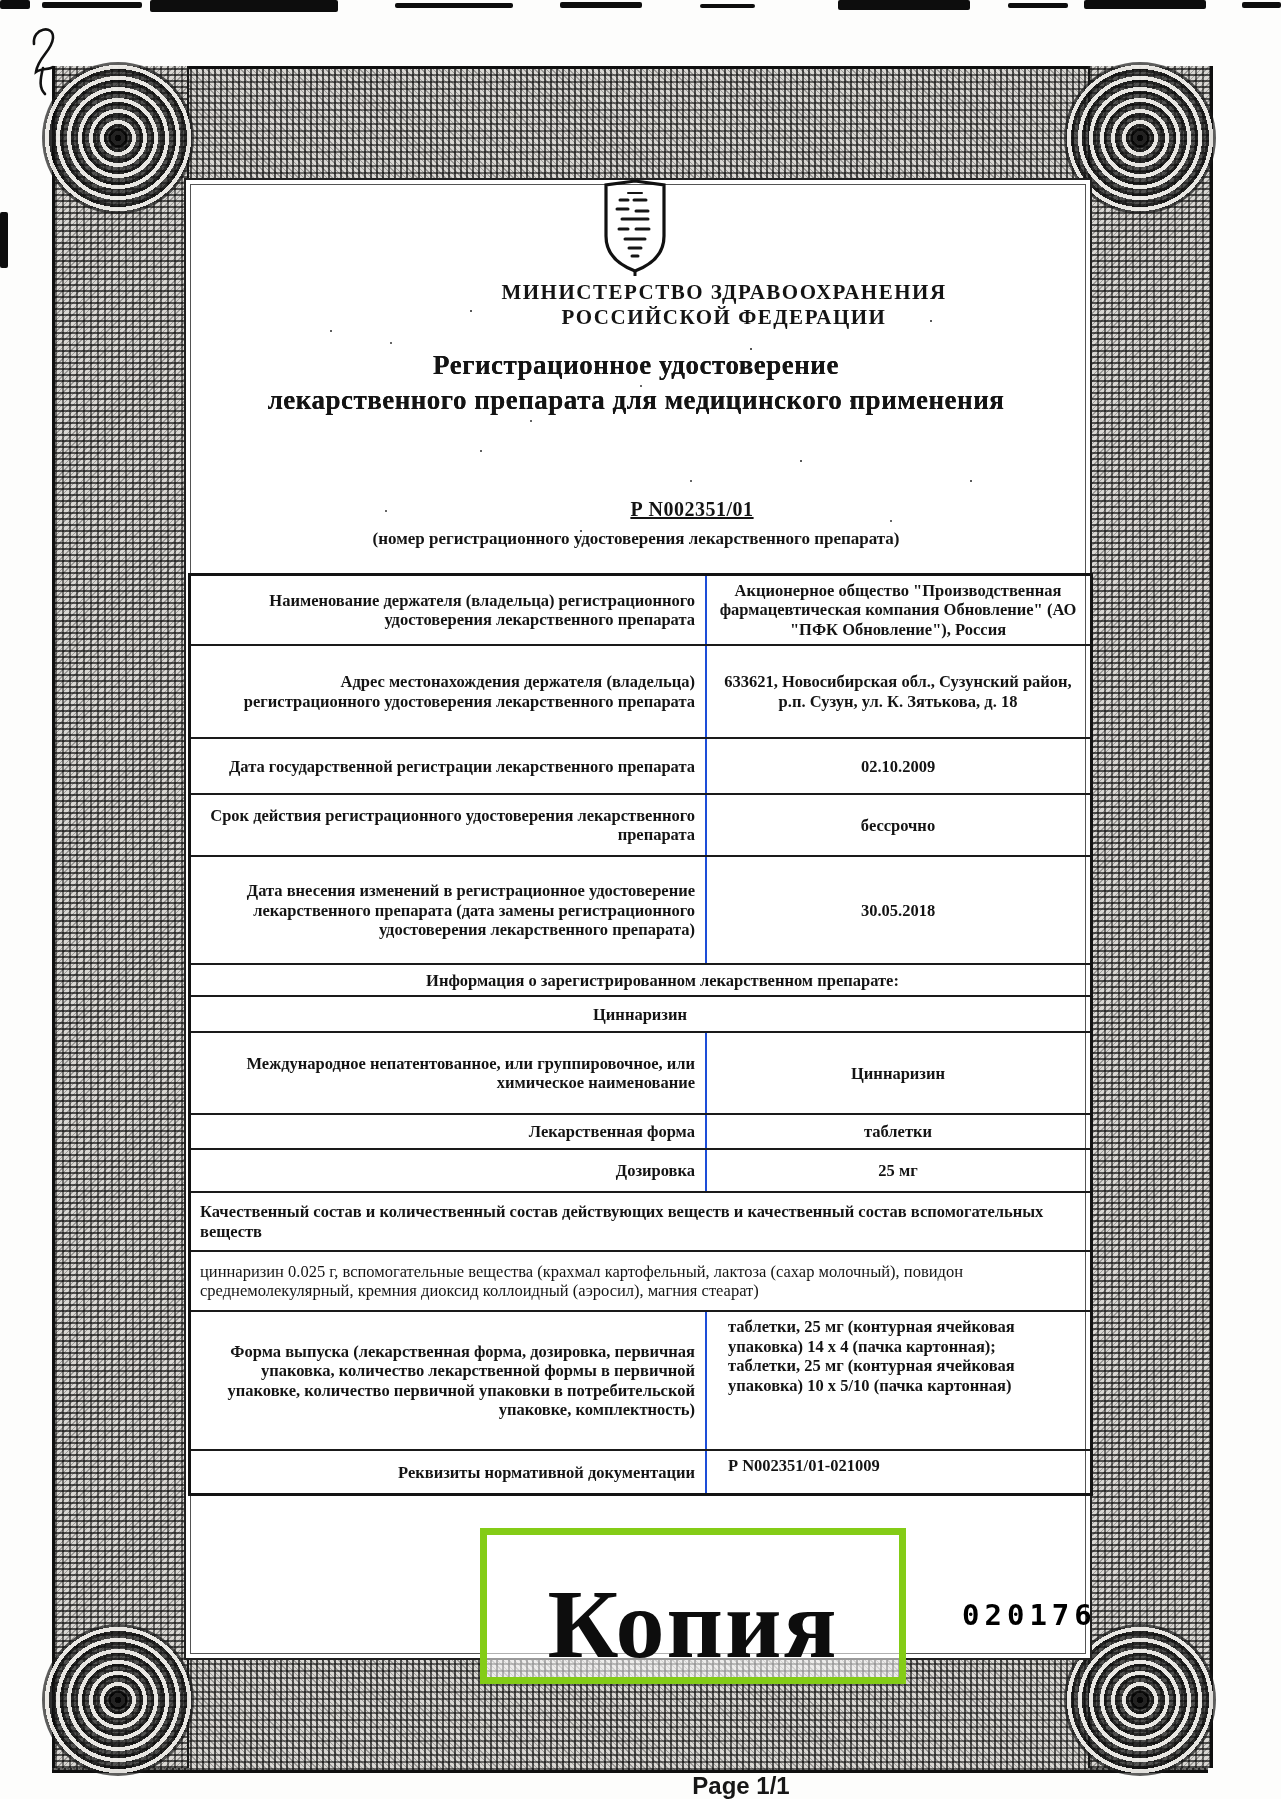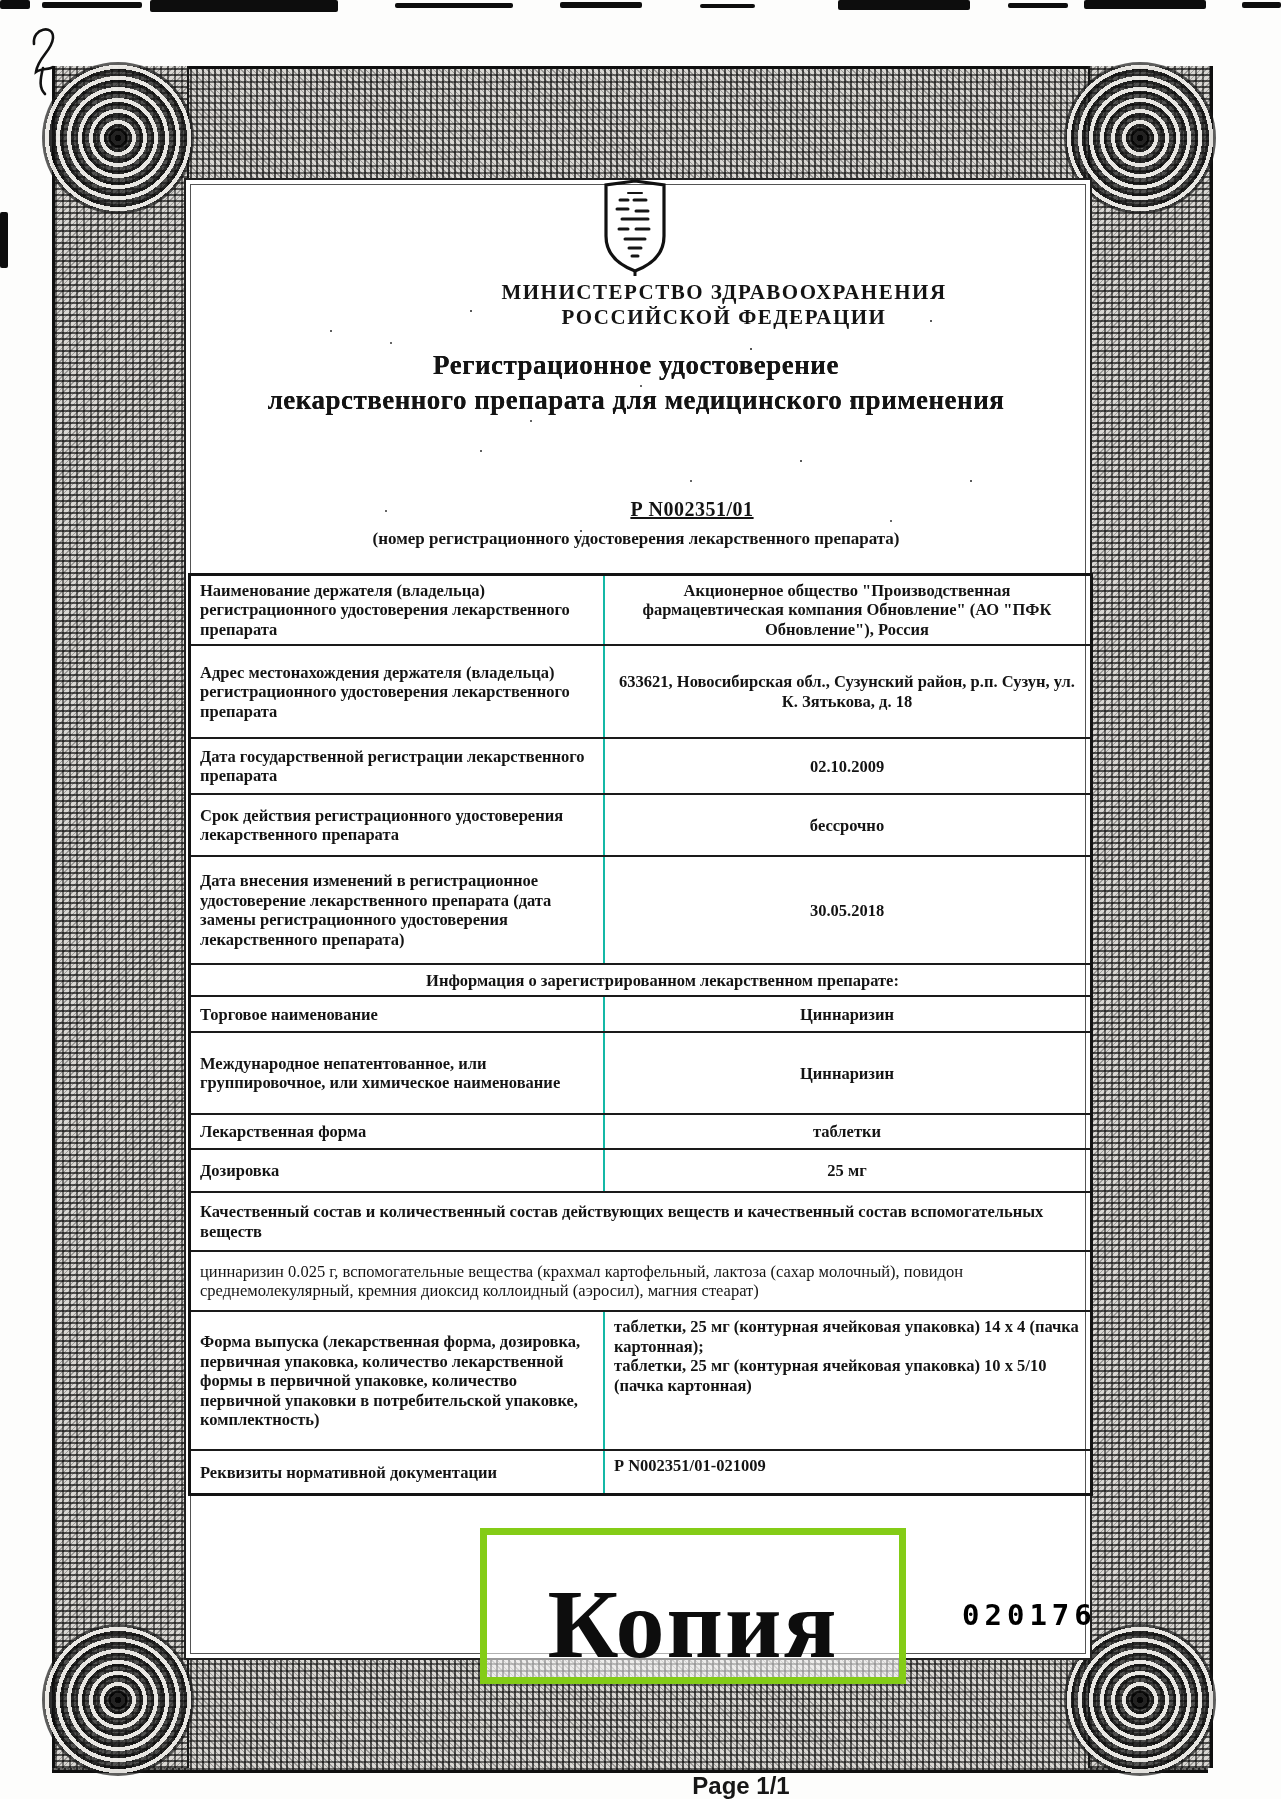--- a/index.html
+++ b/index.html
@@ -46,26 +46,26 @@
     font-weight:bold;font-size:20px;text-decoration:underline;letter-spacing:.5px;}
   .reg-cap{position:absolute;left:186px;top:529px;width:900px;text-align:center;
     font-weight:bold;font-size:17px;}
 
   
   .doc-table{position:absolute;left:188px;top:573px;width:899px;border:3px solid #131313;
     font-size:16.5px;line-height:1.18;font-weight:bold;}
   .trow{display:flex;border-bottom:2px solid #1a1a1a;}
   .trow:last-child{border-bottom:none;}
   .cell{box-sizing:border-box;padding:5px 10px 5px 9px;display:flex;flex-direction:column;justify-content:center;}
-  .cell.label{width:414px;border-right:2px solid #14b8a6;}
+  .cell.label{width:516px;border-right:2px solid #1d4ed8;text-align:right;}
   .cell.value{flex:1;text-align:center;align-items:center;}
   .cell.full{width:100%;}
   .cell.center{text-align:center;align-items:center;margin-left:45px;}
   .cell.normal{font-weight:normal;}
-  .cell.leftval{text-align:left;align-items:flex-start;justify-content:flex-start;}
+  .cell.leftval{text-align:left;align-items:flex-start;justify-content:flex-start;margin-left:12px;}
   .r1{min-height:60px}.r2{min-height:91px}.r3{min-height:54px}.r4{min-height:60px}
   .r5{min-height:106px}.r6{min-height:30px}.r7{min-height:34px}.r8{min-height:80px}
   .r9{min-height:33px}.r10{min-height:41px}.r11{min-height:57px}.r12{min-height:58px}
   .r13{min-height:137px}.r14{min-height:42px}
 
   
   .stamp{position:absolute;left:480px;top:1528px;width:412px;height:142px;border:7px solid #84cc16;
     display:flex;align-items:flex-end;justify-content:center;background:rgba(255,255,255,.55);z-index:5;}
   .stamp-text{font-family:"Liberation Serif",serif;font-weight:bold;font-size:98px;line-height:1;
     letter-spacing:2px;color:#0d0d0d;transform:translateY(-4px);}
@@ -162,21 +162,20 @@
       <div class="cell value">бессрочно</div>
     </div>
     <div class="trow r5">
       <div class="cell label">Дата внесения изменений в регистрационное удостоверение лекарственного препарата (дата замены регистрационного удостоверения лекарственного препарата)</div>
       <div class="cell value">30.05.2018</div>
     </div>
     <div class="trow r6">
       <div class="cell full center">Информация о зарегистрированном лекарственном препарате:</div>
     </div>
     <div class="trow r7">
-      <div class="cell label">Торговое наименование</div>
       <div class="cell value">Циннаризин</div>
     </div>
     <div class="trow r8">
       <div class="cell label">Международное непатентованное, или группировочное, или химическое наименование</div>
       <div class="cell value">Циннаризин</div>
     </div>
     <div class="trow r9">
       <div class="cell label">Лекарственная форма</div>
       <div class="cell value">таблетки</div>
     </div>

